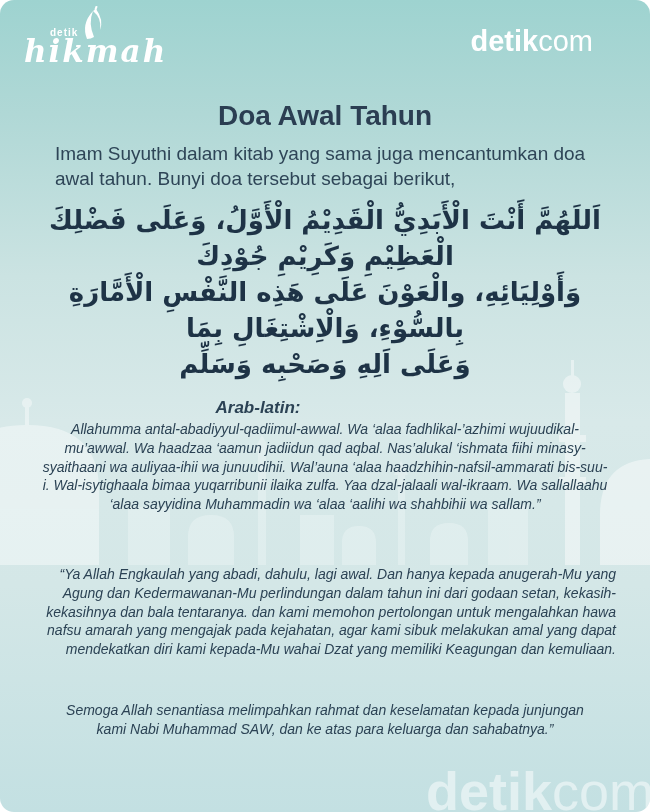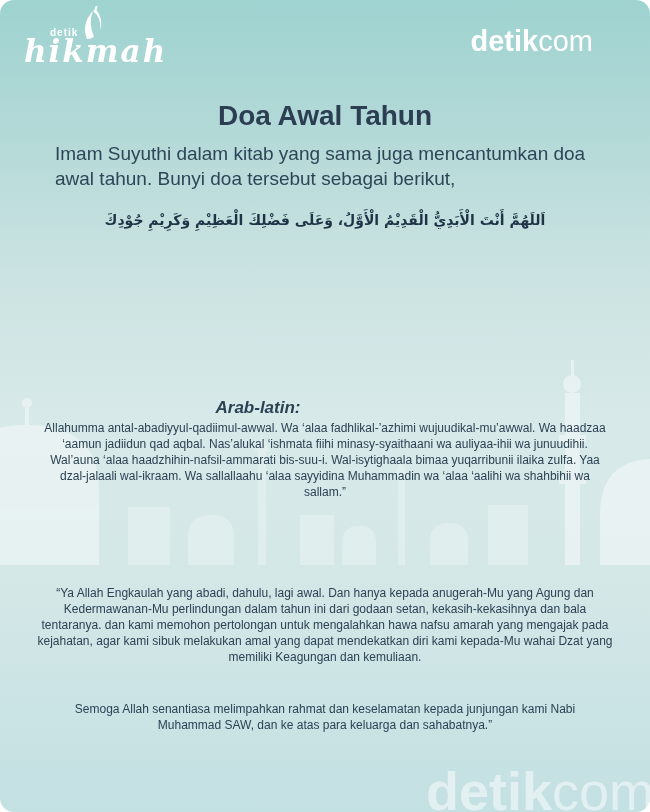--- a/index.html
+++ b/index.html
@@ -21,29 +21,29 @@
   .logo-detikcom .l{font-weight:normal;}
   
   .mosque{position:absolute;left:0;top:355px;width:650px;height:210px;pointer-events:none;}
   
   .title{position:absolute;top:100px;left:0;width:650px;text-align:center;
          font-size:28px;font-weight:bold;color:#2b3e52;}
   .intro{position:absolute;top:141px;left:55px;width:540px;
          font-size:19px;color:#2e4557;line-height:1.33;}
   .arabic{position:absolute;top:202px;left:25px;width:600px;text-align:center;
           direction:rtl;font-family:"DejaVu Sans",sans-serif;
-          font-size:14px;font-weight:bold;color:#1e3346;line-height:36px;}
+          font-size:26px;font-weight:bold;color:#1e3346;line-height:36px;}
   .sec-head{position:absolute;left:0;width:516px;text-align:center;
             font-size:17px;font-weight:bold;font-style:italic;color:#2b4254;}
-  .sec-body{position:absolute;text-align:center;font-size:12px;
+  .sec-body{position:absolute;text-align:center;font-size:14px;font-style:italic;
             color:#2b4254;line-height:1.34;}
   .latin-head{top:398px;}
   .latin-body{top:420px;left:42px;width:566px;}
   .meaning-head{top:547px;}
-  .meaning-body{top:585px;left:34px;width:582px;}
+  .meaning-body{top:565px;left:34px;width:582px;text-align:right;}
   .closing-body{top:701px;left:50px;width:550px;}
   
   .footer-mark{position:absolute;right:-4px;bottom:-6px;font-size:54px;line-height:1;
                color:rgba(255,255,255,0.5);}
   .footer-mark .b{font-weight:bold;}
   .footer-mark .l{font-weight:normal;}
 </style>
 </head>
 <body>
 
@@ -93,20 +93,22 @@
   <div class="logo-detikcom">
     <span class="b">detik</span><span class="l">com</span>
   </div>
 
   <div class="title">Doa Awal Tahun</div>
 
   <div class="intro">Imam Suyuthi dalam kitab yang sama juga mencantumkan doa awal tahun. Bunyi doa tersebut sebagai berikut,</div>
 
   <div class="arabic" lang="ar" dir="rtl">
     <div>اَللَهُمَّ أَنْتَ الْأَبَدِيُّ الْقَدِيْمُ الْأَوَّلُ، وَعَلَى فَضْلِكَ الْعَظِيْمِ وَكَرِيْمِ جُوْدِكَ</div>
+    <div>وَأَوْلِيَائِهِ، والْعَوْنَ عَلَى هَذِه النَّفْسِ الْأَمَّارَةِ بِالسُّوْءِ، وَالْاِشْتِغَالِ بِمَا</div>
+    <div>وَعَلَى اَلِهِ وَصَحْبِه وَسَلِّم</div>
   </div>
 
   <div class="sec-head latin-head">Arab-latin:</div>
   <div class="sec-body latin-body">Allahumma antal-abadiyyul-qadiimul-awwal. Wa ‘alaa fadhlikal-’azhimi wujuudikal-mu’awwal. Wa haadzaa ‘aamun jadiidun qad aqbal. Nas’alukal ‘ishmata fiihi minasy-syaithaani wa auliyaa-ihii wa junuudihii. Wal’auna ‘alaa haadzhihin-nafsil-ammarati bis-suu-i. Wal-isytighaala bimaa yuqarribunii ilaika zulfa. Yaa dzal-jalaali wal-ikraam. Wa sallallaahu ‘alaa sayyidina Muhammadin wa ‘alaa ‘aalihi wa shahbihii wa sallam.”</div>
 
   <div class="sec-body meaning-body">“Ya Allah Engkaulah yang abadi, dahulu, lagi awal. Dan hanya kepada anugerah-Mu yang Agung dan Kedermawanan-Mu perlindungan dalam tahun ini dari godaan setan, kekasih-kekasihnya dan bala tentaranya. dan kami memohon pertolongan untuk mengalahkan hawa nafsu amarah yang mengajak pada kejahatan, agar kami sibuk melakukan amal yang dapat mendekatkan diri kami kepada-Mu wahai Dzat yang memiliki Keagungan dan kemuliaan.</div>
 
   <div class="sec-body closing-body">Semoga Allah senantiasa melimpahkan rahmat dan keselamatan kepada junjungan kami Nabi Muhammad SAW, dan ke atas para keluarga dan sahabatnya.”</div>
 
   <div class="footer-mark">

